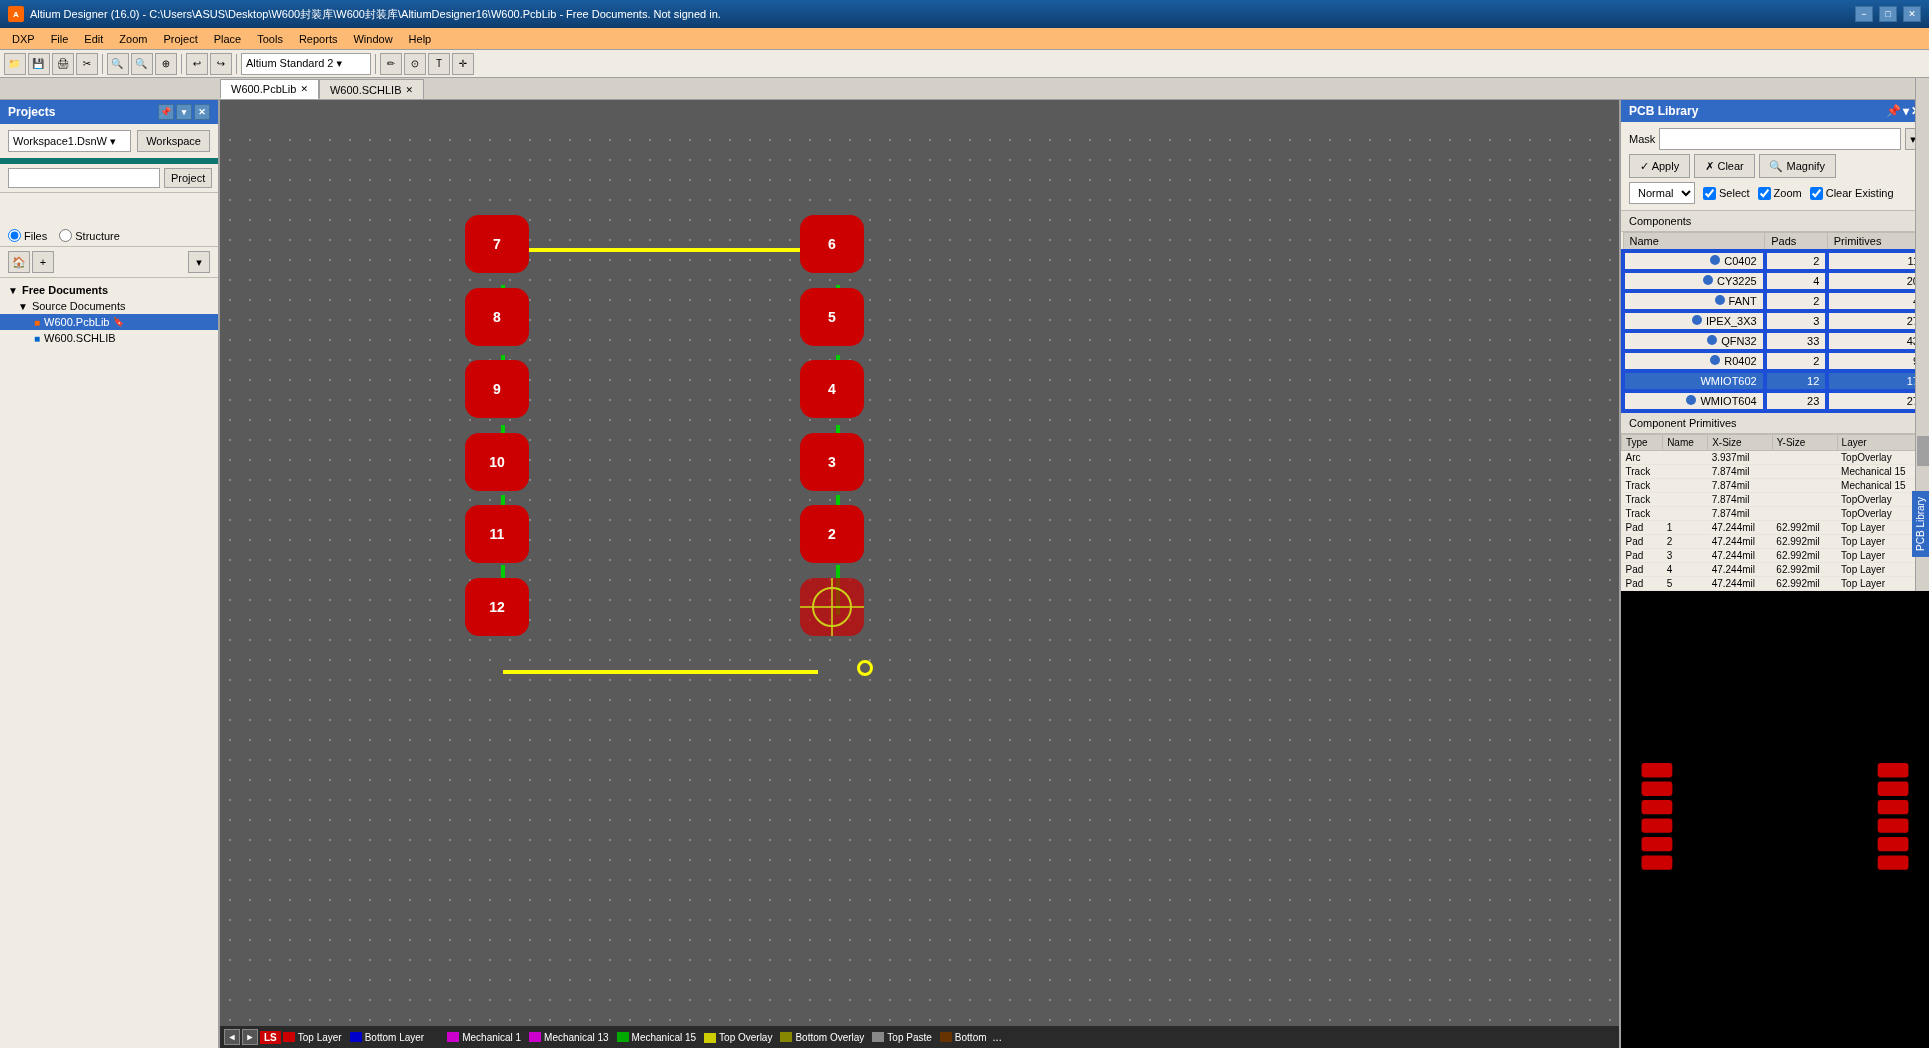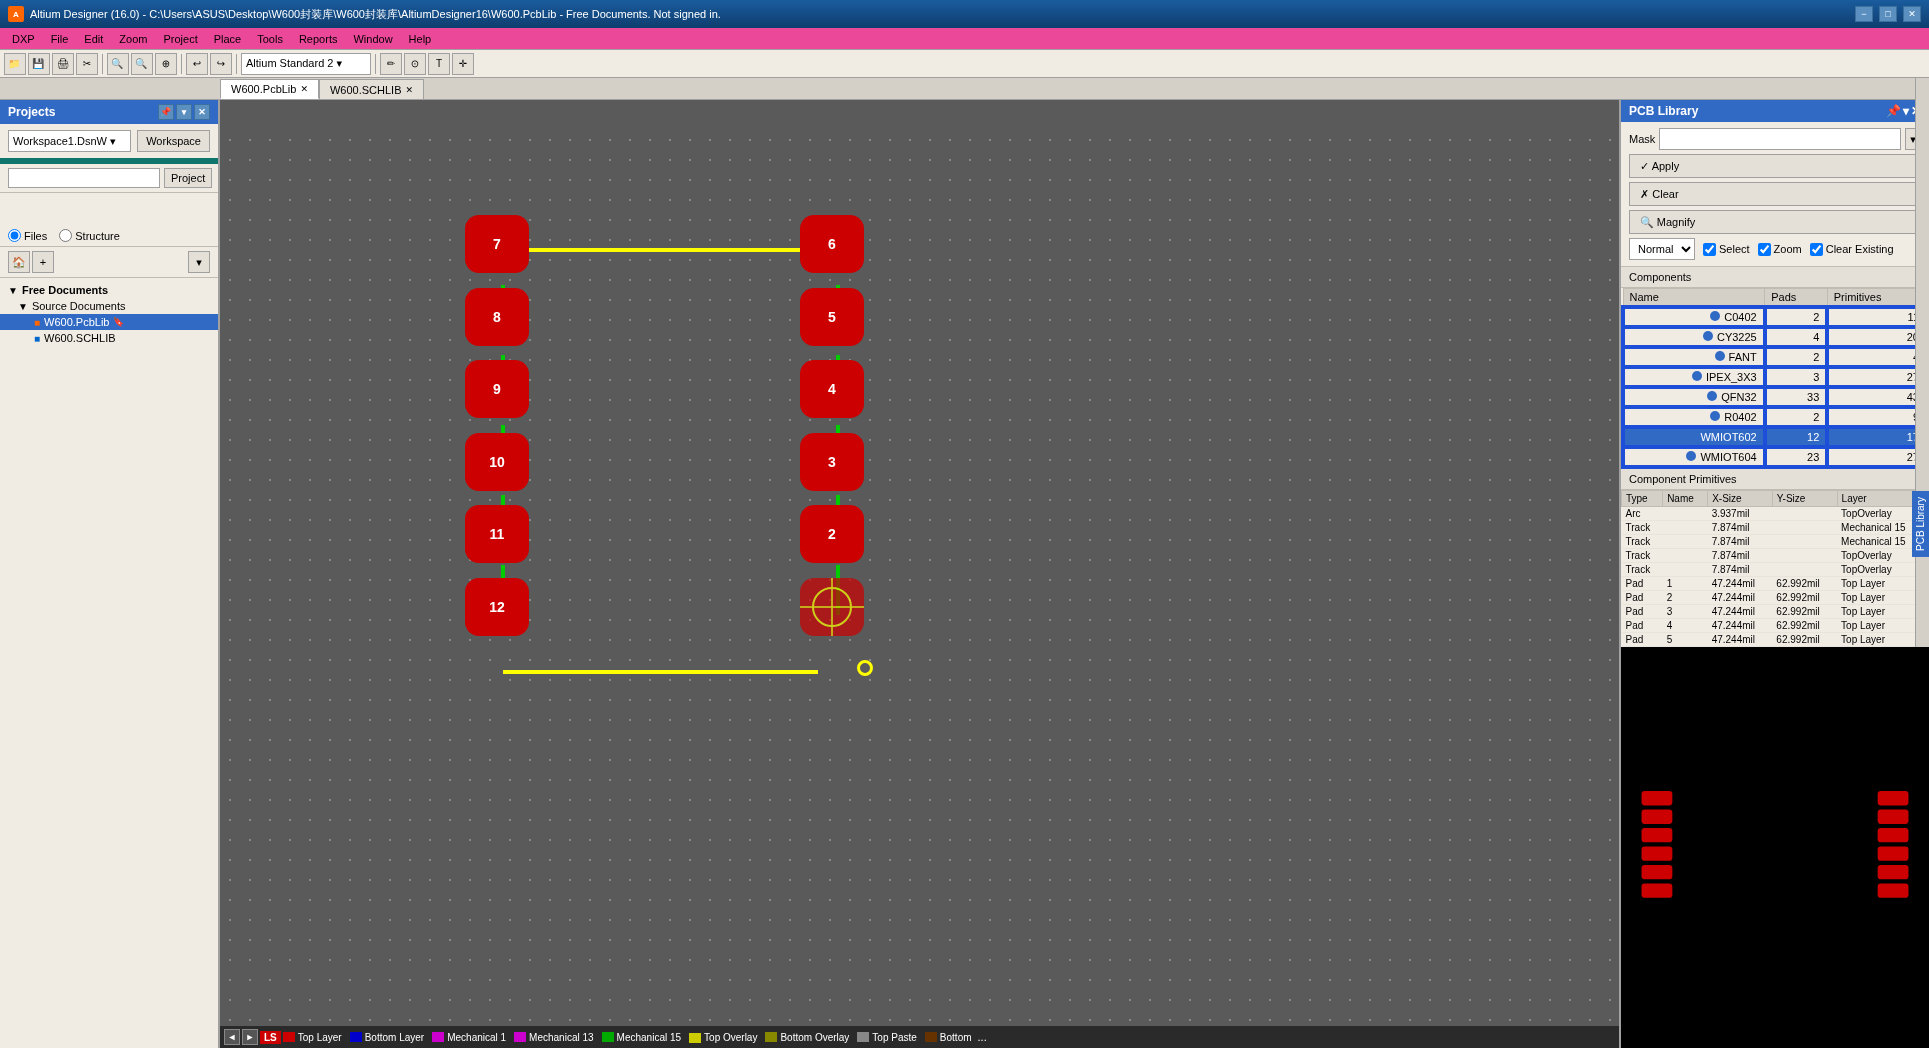--- a/index.html
+++ b/index.html
@@ -11,21 +11,21 @@
       background: linear-gradient(to bottom, #1a5c9e, #0e3d6e);
       display: flex; align-items: center; justify-content: space-between;
       padding: 0 8px; color: white;
     }
     #title-bar .window-controls { display: flex; gap: 6px; }
     #title-bar .win-btn { width: 18px; height: 16px; background: #5a8fc0; border: 1px solid #3a6f9e; color: white; font-size: 9px; cursor: pointer; display: flex; align-items: center; justify-content: center; }
 
     
     #menu-bar {
       height: 22px;
-      background: #ec4899;
+      background: #fdba74;
       display: flex; align-items: center;
       padding: 0 4px;
       border-bottom: 1px solid #a0a0a0;
     }
     #menu-bar span { padding: 2px 8px; cursor: pointer; font-size: 11px; }
 
     
     #toolbar {
       height: 28px;
       background: #f0ece4;
@@ -157,21 +157,21 @@
       font-weight: bold; font-size: 12px;
     }
     #right-panel-header .header-btns { display: flex; gap: 2px; }
 
     .panel-section { padding: 6px 8px; border-bottom: 1px solid #c0bcb4; }
 
     .mask-row { display: flex; align-items: center; gap: 4px; }
     .mask-input { flex: 1; height: 22px; border: 1px solid #a0a0a0; background: white; padding: 0 4px; }
     .mask-dropdown-arrow { width: 16px; height: 22px; background: #e4e0d8; border: 1px solid #a0a0a0; display: flex; align-items: center; justify-content: center; cursor: pointer; }
 
-    .action-btns { display: flex; gap: 4px; margin-top: 4px; flex-direction: column; }
+    .action-btns { display: flex; gap: 4px; margin-top: 4px; }
     .action-btn { height: 24px; padding: 0 10px; background: #e4e0d8; border: 1px solid #a0a0a0; cursor: pointer; font-size: 11px; display: flex; align-items: center; gap: 3px; }
 
     .filter-row { display: flex; align-items: center; gap: 8px; }
     .filter-select { height: 22px; background: white; border: 1px solid #a0a0a0; padding: 0 4px; font-size: 11px; }
     .check-lbl { display: flex; align-items: center; gap: 3px; cursor: pointer; }
 
     
     #components-section { flex: 0 0 auto; }
     .section-title { font-weight: normal; padding: 4px 8px; background: #e4e0d8; border-bottom: 1px solid #c0bcb4; }
     .comp-table { width: 100%; border-collapse: collapse; }
@@ -406,21 +406,21 @@
         <div class="layer-nav">►</div>
         <span class="layer-ls">LS</span>
         <div class="layer-indicator">
           <span class="layer-color" style="background:#cc0000;"></span>
           <span>Top Layer</span>
         </div>
         <div class="layer-indicator" style="margin-left:6px;">
           <span class="layer-color" style="background:#0000cc;"></span>
           <span>Bottom Layer</span>
         </div>
-        <div class="layer-indicator" style="margin-left:6px;">
+        <div class="layer-indicator" style="margin-left:21px;">
           <span class="layer-color" style="background:#cc00cc;"></span>
           <span>Mechanical 1</span>
         </div>
         <div class="layer-indicator" style="margin-left:6px;">
           <span class="layer-color" style="background:#cc00cc;"></span>
           <span>Mechanical 13</span>
         </div>
         <div class="layer-indicator" style="margin-left:6px;">
           <span class="layer-color" style="background:#00aa00;"></span>
           <span>Mechanical 15</span>

